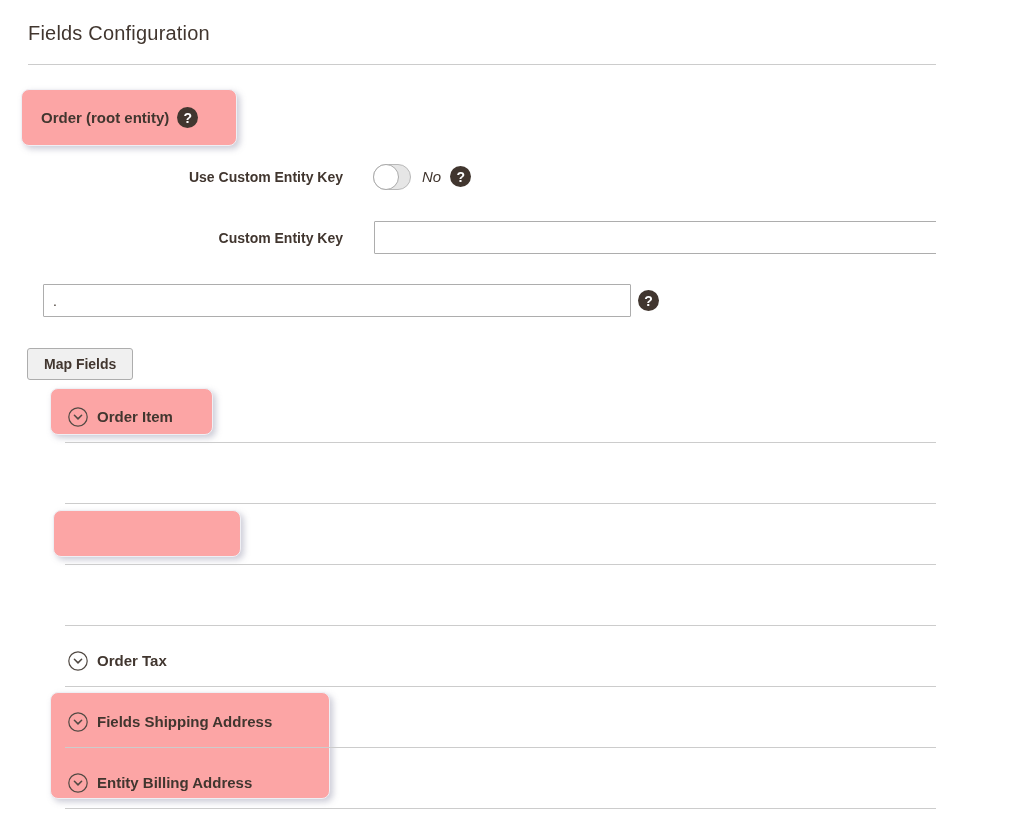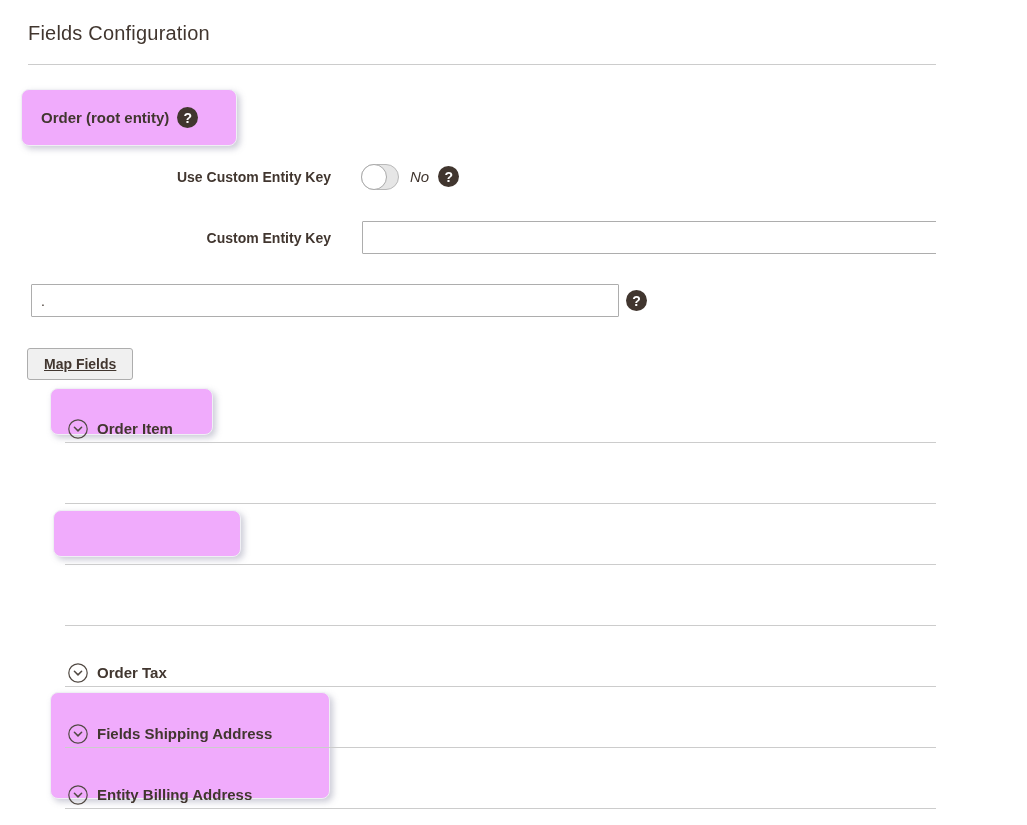--- a/index.html
+++ b/index.html
@@ -27,21 +27,21 @@
   .title-divider {
     position: absolute;
     left: 28px;
     right: 0;
     top: 64px;
     border-top: 1px solid #cccccc;
   }
 
   
   .card {
-    background: #f0abfc;
+    background: #fca5a5;
     border: 1px solid #efeff4;
     border-radius: 8px;
     box-shadow: 3px 3px 6px rgba(108, 108, 140, 0.35);
   }
 
   .root-entity-header {
     position: absolute;
     left: 21px;
     top: 89px;
     width: 216px;
@@ -68,21 +68,21 @@
     color: #ffffff;
     font-size: 14px;
     font-weight: 700;
     flex: 0 0 auto;
     cursor: pointer;
   }
   .root-entity-header .help-icon { margin-left: 8px; }
 
   .form-row {
     position: absolute;
-    left: 0;
+    left: 12px;
     height: 33px;
     display: flex;
     align-items: center;
   }
   .form-row .field-label {
     width: 331px;
     text-align: right;
     font-size: 14px;
     font-weight: 600;
     color: #41362f;
@@ -143,21 +143,20 @@
     height: 32px;
     padding: 0 16px;
     background: #f0f0f0;
     border: 1px solid #adadad;
     border-radius: 3px;
     font-family: "Liberation Sans", "DejaVu Sans", sans-serif;
     font-size: 14px;
     font-weight: 600;
     color: #41362f;
     cursor: pointer;
-    text-decoration: underline;
   }
 
   .sections {
     position: absolute;
     left: 0;
     right: 0;
     top: 382px;
   }
   .section-row {
     position: relative;
@@ -167,21 +166,21 @@
     position: absolute;
     left: 65px;
     right: 0;
     bottom: 0;
     border-top: 1px solid #cccccc;
     z-index: 2;
   }
   .row-inner {
     position: absolute;
     left: 68px;
-    top: 16px;
+    top: 4px;
     height: 100%;
     display: flex;
     align-items: center;
     z-index: 2;
     cursor: pointer;
   }
   .chevron-icon { flex: 0 0 auto; display: block; }
   .section-label {
     margin-left: 9px;
     font-size: 15px;

